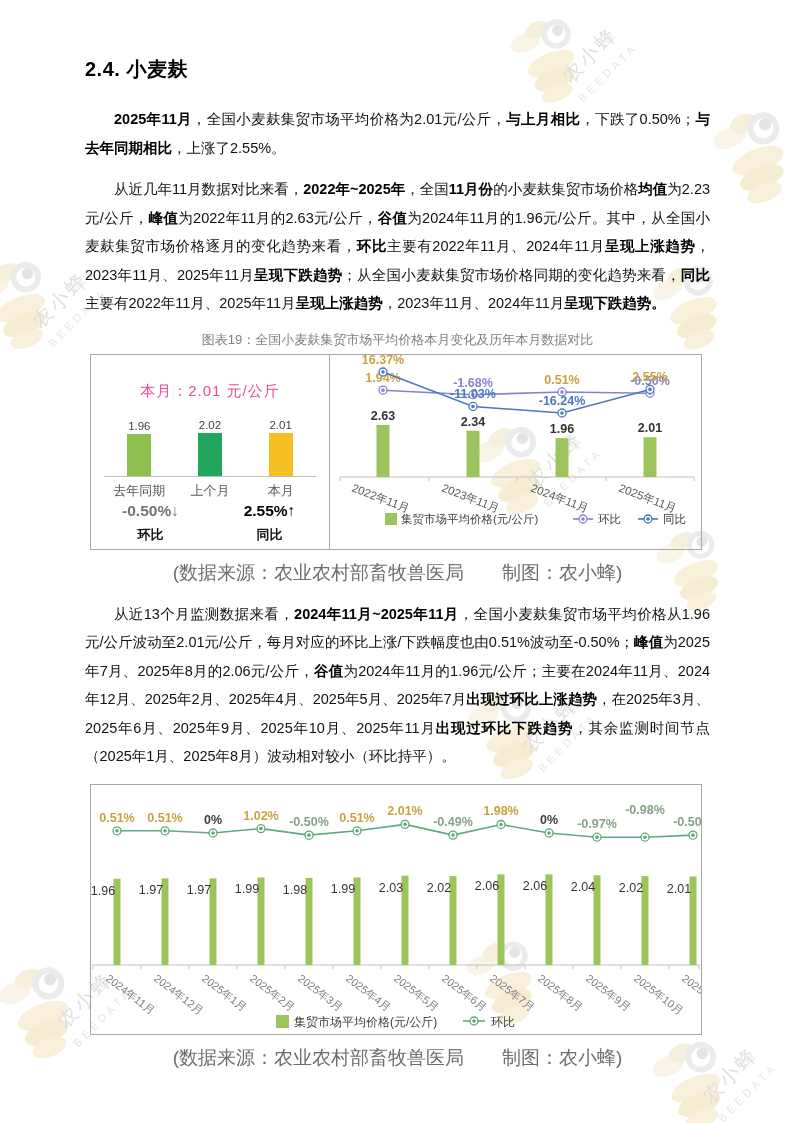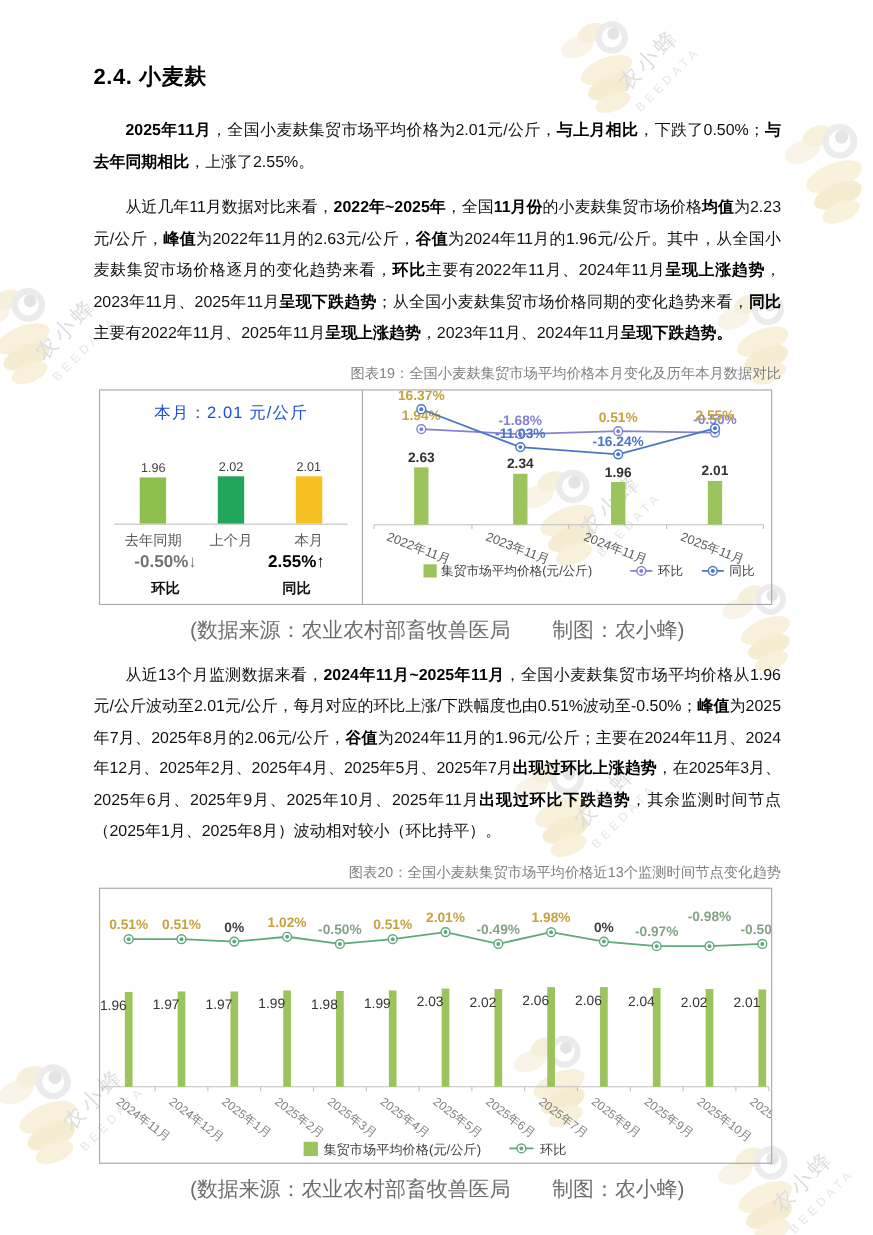--- a/index.html
+++ b/index.html
@@ -7,29 +7,29 @@
   .page {
     position:relative; width:794px; height:1123px; margin:0 auto;
     background:#fff; overflow:hidden;
     font-family:"Liberation Sans","DejaVu Sans",sans-serif;
     color:#1a1a1a;
   }
   .content { position:relative; z-index:1; padding:56px 84px 0 85px; }
   h1.heading { font-size:20px; font-weight:700; color:#000; margin-bottom:22px; letter-spacing:.5px; }
   p.para { font-size:14.5px; line-height:28.5px; text-align:justify; text-indent:2em; color:#111; margin-bottom:13px; }
   p.para b { font-weight:700; color:#000; }
-  .caption { text-align:right; font-size:13px; color:#7f7f7f; margin:9px 0 5px 0; }
+  .caption { text-align:center; font-size:13px; color:#7f7f7f; margin:9px 0 5px 0; }
   .source  { text-align:center; font-size:19px; color:#6e6e6e; margin:10px 0 14px 0; }
   .chart-box {
     width:612px; margin-left:5px; border:1px solid #a6a6a6; background:transparent;
   }
   .fig19 { height:196px; display:flex; }
   .fig19-left { position:relative; width:239px; height:100%; border-right:1px solid #a6a6a6; }
   .fig19-right { position:relative; flex:1; height:100%; }
-  .mini-title { text-align:center; padding-top:11px; font-size:15px; color:#1d4ed8; font-weight:500; letter-spacing:1px; }
+  .mini-title { text-align:center; padding-top:11px; font-size:15px; color:#ec4899; font-weight:500; letter-spacing:1px;margin-top:16px; }
   .mini-bars { position:absolute; left:13px; right:13px; top:0; height:122px;
     display:flex; align-items:flex-end; justify-content:space-around; border-bottom:1px solid #bfbfbf; }
   .mini-col { display:flex; flex-direction:column; align-items:center; width:58px; }
   .mini-val { font-size:11.5px; color:#404040; margin-bottom:2px; }
   .mini-bar { width:24px; }
   .mini-cats { position:absolute; left:13px; right:13px; top:127px; display:flex; justify-content:space-around; }
   .mini-cat { width:58px; text-align:center; font-size:13px; color:#595959; }
   .mini-changes { position:absolute; left:0; right:0; top:147px; display:flex; }
   .mini-half { flex:1; text-align:center; font-size:15.5px; font-weight:700; }
   .mini-footlbls { position:absolute; left:0; right:0; top:171px; display:flex; }
@@ -207,21 +207,20 @@
               <text x="333" y="168" font-size="11.5" fill="#404040">同比</text>
             </g>
           </svg>
       </div>
     </div>
 
     <div class="source">(数据来源：农业农村部畜牧兽医局　　制图：农小蜂)</div>
 
     <p class="para" style="margin-top:12px"><span>从近13个月监测数据来看，</span><b>2024年11月~2025年11月</b><span>，全国小麦麸集贸市场平均价格从1.96元/公斤波动至2.01元/公斤，每月对应的环比上涨/下跌幅度也由0.51%波动至-0.50%；</span><b>峰值</b><span>为2025年7月、2025年8月的2.06元/公斤，</span><b>谷值</b><span>为2024年11月的1.96元/公斤；主要在2024年11月、2024年12月、2025年2月、2025年4月、2025年5月、2025年7月</span><b>出现过环比上涨趋势</b><span>，在2025年3月、2025年6月、2025年9月、2025年10月、2025年11月</span><b>出现过环比下跌趋势</b><span>，其余监测时间节点（2025年1月、2025年8月）波动相对较小（环比持平）。</span></p>
 
-    <div class="caption">图表20：全国小麦麸集贸市场平均价格近13个监测时间节点变化趋势</div>
 
     <div class="chart-box fig20">
       <svg width="610" height="247" viewBox="0 0 610 247">
           <g>
             <line x1="2" y1="178" x2="608" y2="178" stroke="#bfbfbf" stroke-width="1"></line>
             <line x1="2" y1="178" x2="2" y2="182" stroke="#bfbfbf" stroke-width="1"></line>
             <line x1="50" y1="178" x2="50" y2="182" stroke="#bfbfbf" stroke-width="1"></line>
             <line x1="98" y1="178" x2="98" y2="182" stroke="#bfbfbf" stroke-width="1"></line>
             <line x1="146" y1="178" x2="146" y2="182" stroke="#bfbfbf" stroke-width="1"></line>
             <line x1="194" y1="178" x2="194" y2="182" stroke="#bfbfbf" stroke-width="1"></line>

